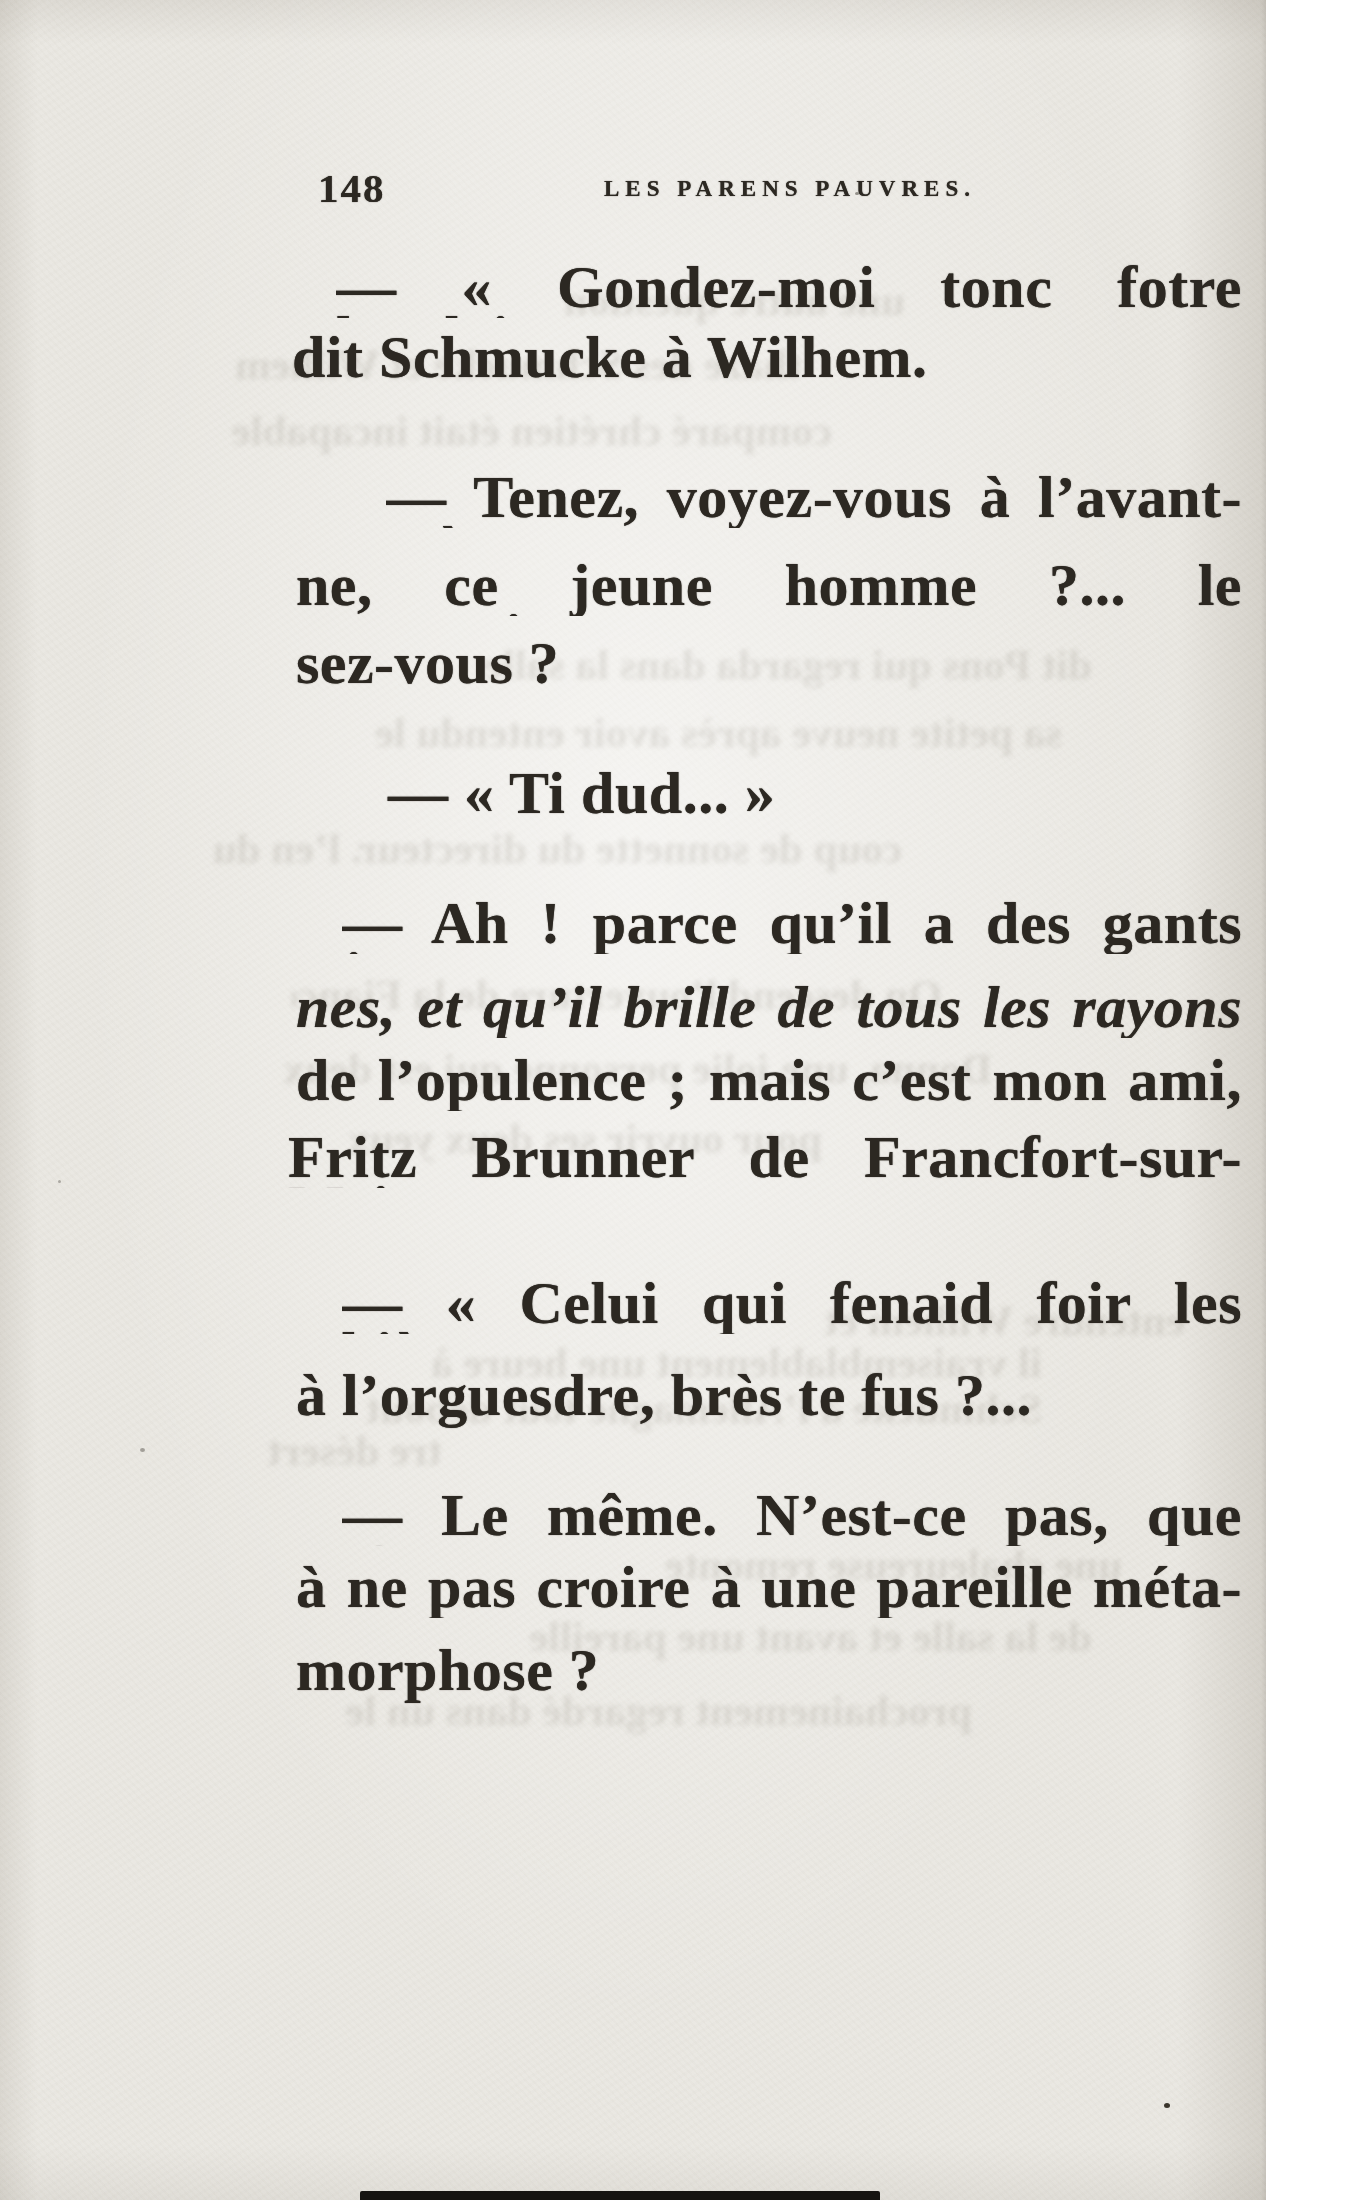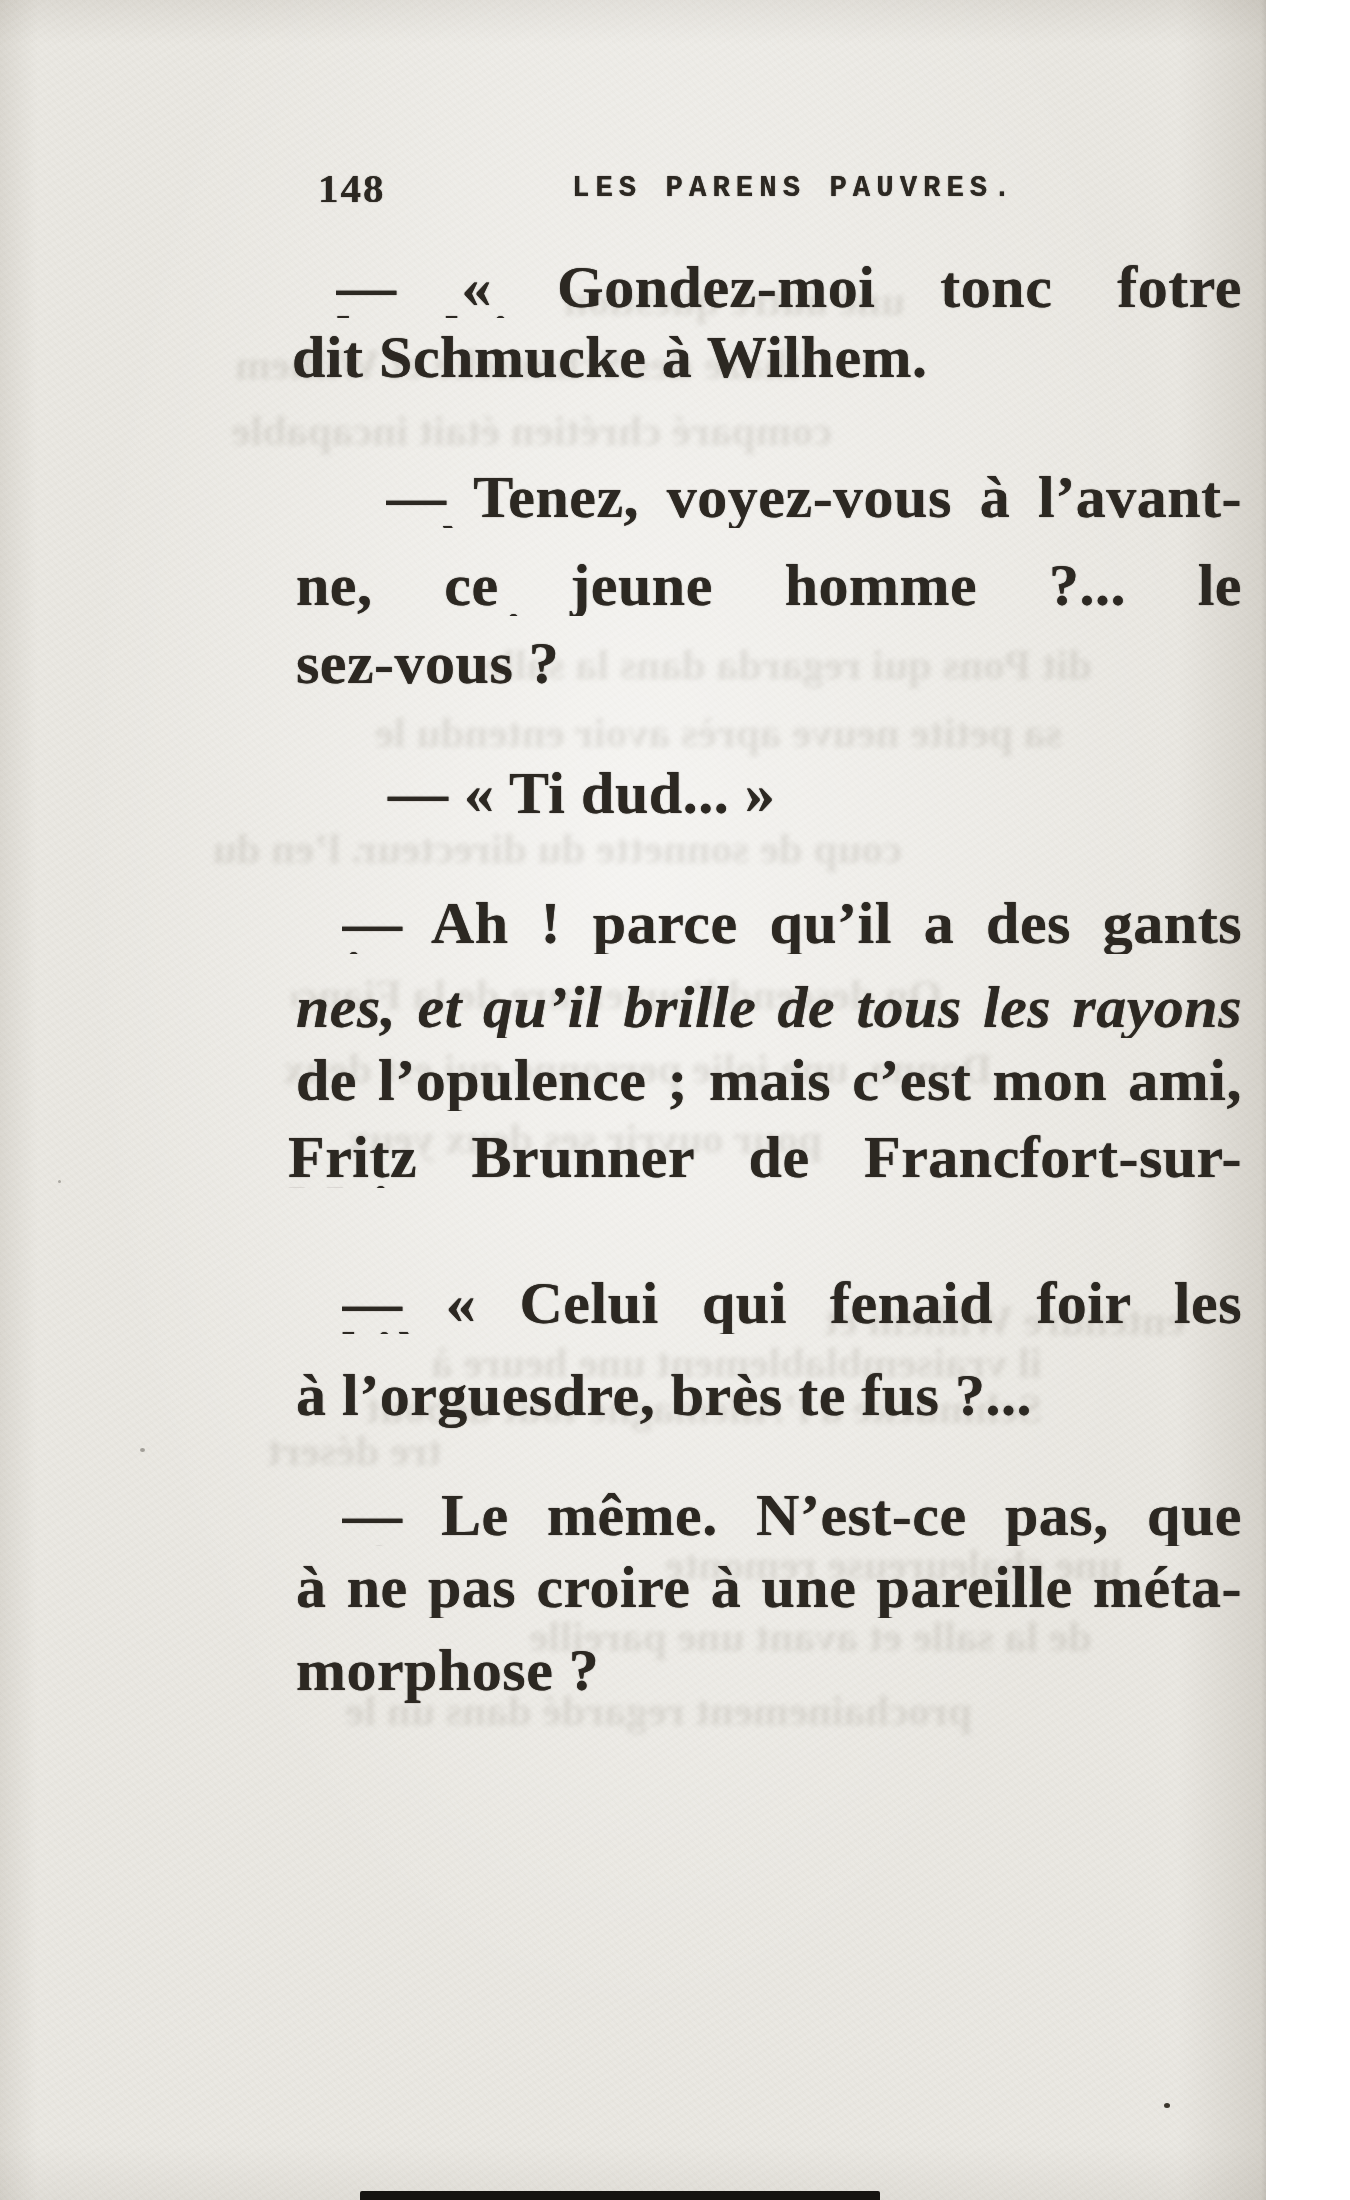--- a/index.html
+++ b/index.html
@@ -31,24 +31,23 @@
     font-weight: 700;
     white-space: nowrap;
     text-shadow: 0 0 0.7px rgba(44,40,34,0.85), 0 0 2px rgba(44,40,34,0.18);
   }
   .pageno {
     top: 168px; left: 318px;
     font-size: 41px; line-height: 41px;
     letter-spacing: 2px;
   }
   .runtitle {
-    top: 174px; left: 572px;
-    font-size: 29px; line-height: 29px;
+    top: 174px; left: 604px;
+    font-size: 23px; line-height: 29px;
     letter-spacing: 6px;
-    font-family: Liberation Mono, monospace;
   }
   .bline {
     font-size: 60px;
     line-height: 50px;
     letter-spacing: 0.5px;
   }
   .bline.j {
     white-space: normal;
     text-align: justify;
     text-align-last: justify;

